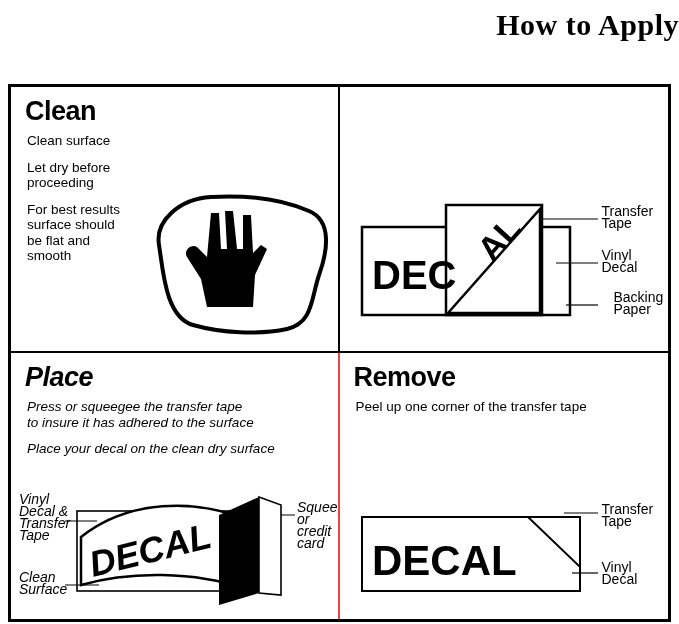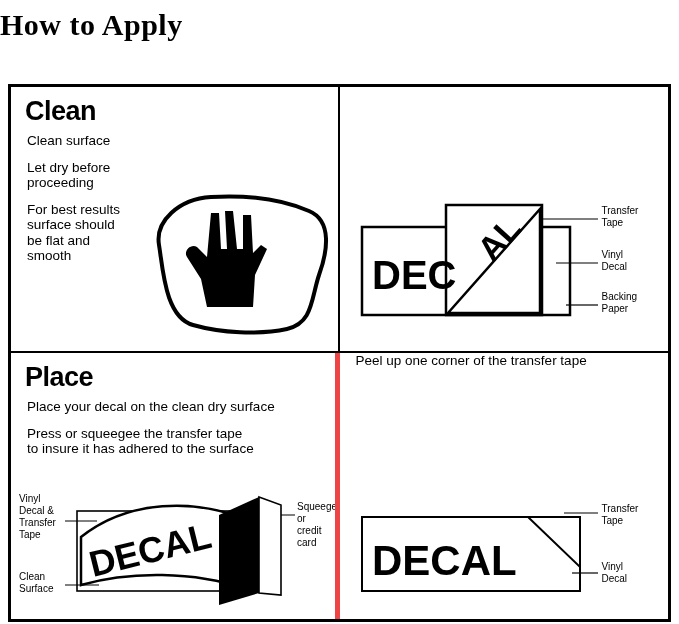--- a/index.html
+++ b/index.html
@@ -17,21 +17,21 @@
   .page {
     position: relative;
     width: 679px;
     height: 624px;
     box-sizing: border-box;
   }
   .main-title {
     font-family: "Liberation Serif", serif;
     font-weight: bold;
     font-size: 30px;
-    text-align: left;
+    text-align: right;
     margin: 8px 0 0 0;
     letter-spacing: 0.5px;
   }
   .grid {
     position: absolute;
     left: 8px;
     top: 76px;
     width: 663px;
     height: 538px;
     border: 3px solid #000;
@@ -40,21 +40,21 @@
     grid-template-columns: 1fr 1fr;
     grid-template-rows: 1fr 1fr;
   }
   .cell {
     position: relative;
     box-sizing: border-box;
     overflow: hidden;
   }
   .cell.tl { border-right: 2px solid #000; border-bottom: 2px solid #000; }
   .cell.tr { border-bottom: 2px solid #000; }
-  .cell.bl { border-right: 5px solid #ef4444; }
+  .cell.bl { border-right: 2px solid #ef4444; font-style: italic; }
   .cell-title {
     font-family: "Liberation Sans", sans-serif;
     font-weight: bold;
     font-size: 27px;
     margin: 9px 0 6px 14px;
     letter-spacing: -0.5px;
   }
   .lines {
     margin-left: 16px;
     margin-right: 10px;
@@ -67,21 +67,21 @@
   }
   .tr .line, .br .line { max-width: 310px; }
   .art {
     position: absolute;
     left: 0;
     right: 0;
     bottom: 0;
   }
   .lbl {
     position: absolute;
-    font-size: 10px;
+    font-size: 14px;
     line-height: 12px;
     font-family: "Liberation Sans", sans-serif;
   }
   svg { display: block; }
 </style>
 </head>
 <body>
 
 <div class="page">
 
@@ -122,31 +122,31 @@
           <text x="22" y="88" font-family="Liberation Sans, sans-serif" font-size="40" font-weight="bold" fill="#000000">DEC</text>
           <text x="138" y="52" font-family="Liberation Sans, sans-serif" font-size="34" font-weight="bold" fill="#000000" transform="rotate(-48 152 52)">AL</text>
           <line x1="192" y1="18" x2="248" y2="18" stroke="#000000" stroke-width="1.2"></line>
           <line x1="206" y1="62" x2="248" y2="62" stroke="#000000" stroke-width="1.2"></line>
           <line x1="216" y1="104" x2="248" y2="104" stroke="#000000" stroke-width="1.2"></line>
         </svg>
         <div class="lbl" style="left:252px; top:4px; white-space:pre-line">Transfer
 Tape</div>
         <div class="lbl" style="left:252px; top:48px; white-space:pre-line">Vinyl
 Decal</div>
-        <div class="lbl" style="left:252px; top:90px; white-space:pre-line">Backing
+        <div class="lbl" style="left:264px; top:90px; white-space:pre-line">Backing
 Paper</div>
       </div>
     </div>
 
     <div class="cell bl">
       <div class="cell-title">Place</div>
       <div class="lines">
-        <div class="line" style="white-space:pre-line">Place your decal on the clean dry surface</div>
         <div class="line" style="white-space:pre-line">Press or squeegee the transfer tape
 to insure it has adhered to the surface</div>
+        <div class="line" style="white-space:pre-line">Place your decal on the clean dry surface</div>
       </div>
       <div class="art" style="left:8px; bottom:6px; width:322px; height:120px;">
         <svg width="322" height="120" viewBox="0 0 322 120" aria-hidden="true">
           <rect x="58" y="18" width="172" height="80" fill="#ffffff" stroke="#000000" stroke-width="1.6"></rect>
           <path d="M62 44 C110 6 176 6 226 26 L226 96 C176 78 110 78 62 92 Z" fill="#ffffff" stroke="#000000" stroke-width="2.5"></path>
           <text x="74" y="84" font-family="Liberation Sans, sans-serif" font-size="36" font-weight="bold" fill="#000000" transform="rotate(-14 74 84)">DECAL</text>
           <path d="M200 22 L240 4 L240 100 L200 112 Z" fill="#000000"></path>
           <path d="M240 4 L262 12 L262 102 L240 100 Z" fill="#ffffff" stroke="#000000" stroke-width="1.6"></path>
           <line x1="46" y1="28" x2="78" y2="28" stroke="#000000" stroke-width="1"></line>
           <line x1="46" y1="92" x2="80" y2="92" stroke="#000000" stroke-width="1"></line>
@@ -159,20 +159,21 @@
         <div class="lbl" style="left:0px; top:78px; white-space:pre-line">Clean
 Surface</div>
         <div class="lbl" style="left:278px; top:8px; white-space:pre-line">Squeegee
 or
 credit
 card</div>
       </div>
     </div>
 
     <div class="cell br">
+      <div class="cell-title">Remove</div>
       <div class="lines">
         <div class="line" style="white-space:pre-line">Peel up one corner of the transfer tape</div>
       </div>
       <div class="art" style="left:10px; bottom:10px; width:320px; height:106px;">
         <svg width="320" height="106" viewBox="0 0 320 106" aria-hidden="true">
           <rect x="12" y="14" width="218" height="74" fill="#ffffff" stroke="#000000" stroke-width="2"></rect>
           <path d="M230 14 L178 14 L230 64 Z" fill="#ffffff" stroke="#000000" stroke-width="2"></path>
           <text x="22" y="72" font-family="Liberation Sans, sans-serif" font-size="42" font-weight="bold" fill="#000000">DECAL</text>
           <line x1="214" y1="10" x2="248" y2="10" stroke="#000000" stroke-width="1.2"></line>
           <line x1="222" y1="70" x2="248" y2="70" stroke="#000000" stroke-width="1.2"></line>

